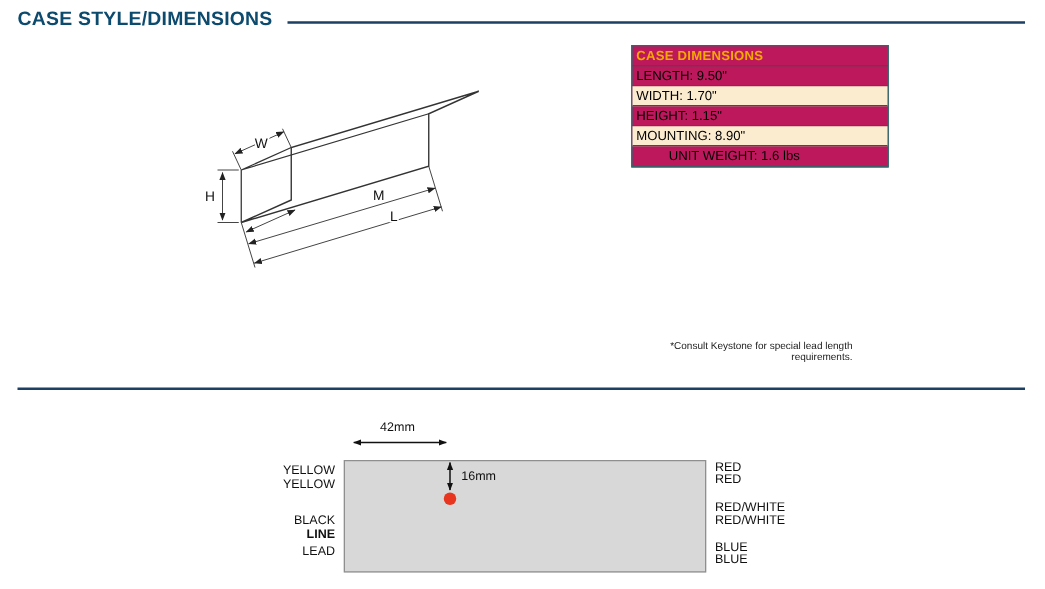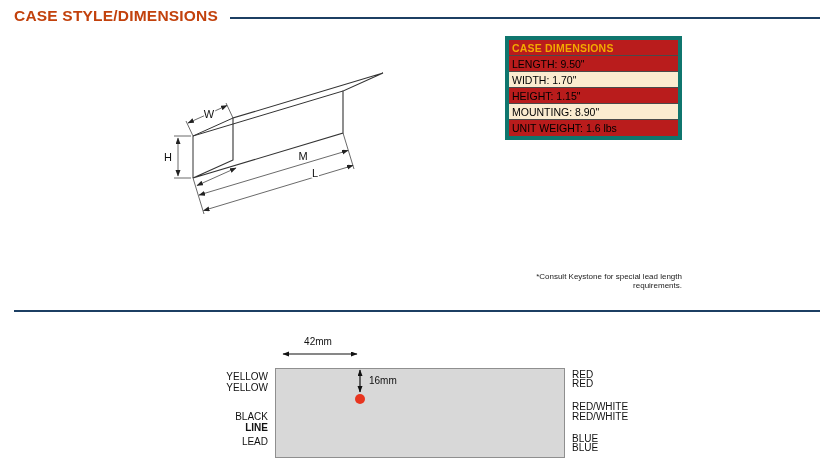--- a/index.html
+++ b/index.html
@@ -1,27 +1,27 @@
 <!DOCTYPE html>
 <html><head>
 <meta charset="utf-8">
 <style>
   *{box-sizing:border-box;margin:0;padding:0;}
   html,body{width:836px;height:471px;}
   body{background:#fff;font-family:"Liberation Sans",sans-serif;position:relative;overflow:hidden;}
   .page{position:absolute;inset:0;background:#fff;}
 
   .section-header{position:absolute;left:14px;right:16px;display:flex;align-items:center;gap:12px;}
-  .section-title{font-size:15.5px;font-weight:700;color:#c2410c;letter-spacing:.2px;white-space:nowrap;}
+  .section-title{font-size:15.5px;font-weight:700;color:#0c4a6e;letter-spacing:.2px;white-space:nowrap;}
   .rule{flex:1;height:2px;background:#1c3f63;margin-top:3px;}
 
-  .tbl{position:absolute;left:505px;width:177px;border:4px solid #0f766e;background:#b91c1c;}
+  .tbl{position:absolute;left:505px;width:206px;border:1px solid #0f766e;background:#be185d;}
   .tbl-title{height:16px;line-height:16px;padding-left:3px;font-size:10.5px;font-weight:700;color:#f2a900;border-bottom:1px solid #4a4a4a;letter-spacing:.2px;}
   .tbl-row{height:16px;line-height:16px;padding-left:3px;font-size:10.5px;color:#000;border-bottom:1px solid #4a4a4a;white-space:nowrap;}
-  .tbl-row:last-child{border-bottom:none;}
+  .tbl-row:last-child{border-bottom:none;margin-left:26px;}
   .tbl-row.alt{background:#fbecd0;}
   .footnote{position:absolute;left:505px;width:177px;text-align:right;font-size:8px;color:#222;}
 
   .hs-rect{position:absolute;left:275px;top:368px;width:290px;height:90px;background:#d8d8d8;border:1px solid #8f8f8f;}
   .hs-label{position:absolute;font-size:10px;line-height:11px;color:#111;}
   .hs-label.left{right:568px;text-align:right;margin-left:41px;}
   .hs-label.right{left:572px;}
   .hs-label.bold{font-weight:700;padding-left:24px;}
 
   svg{position:absolute;overflow:visible;}

